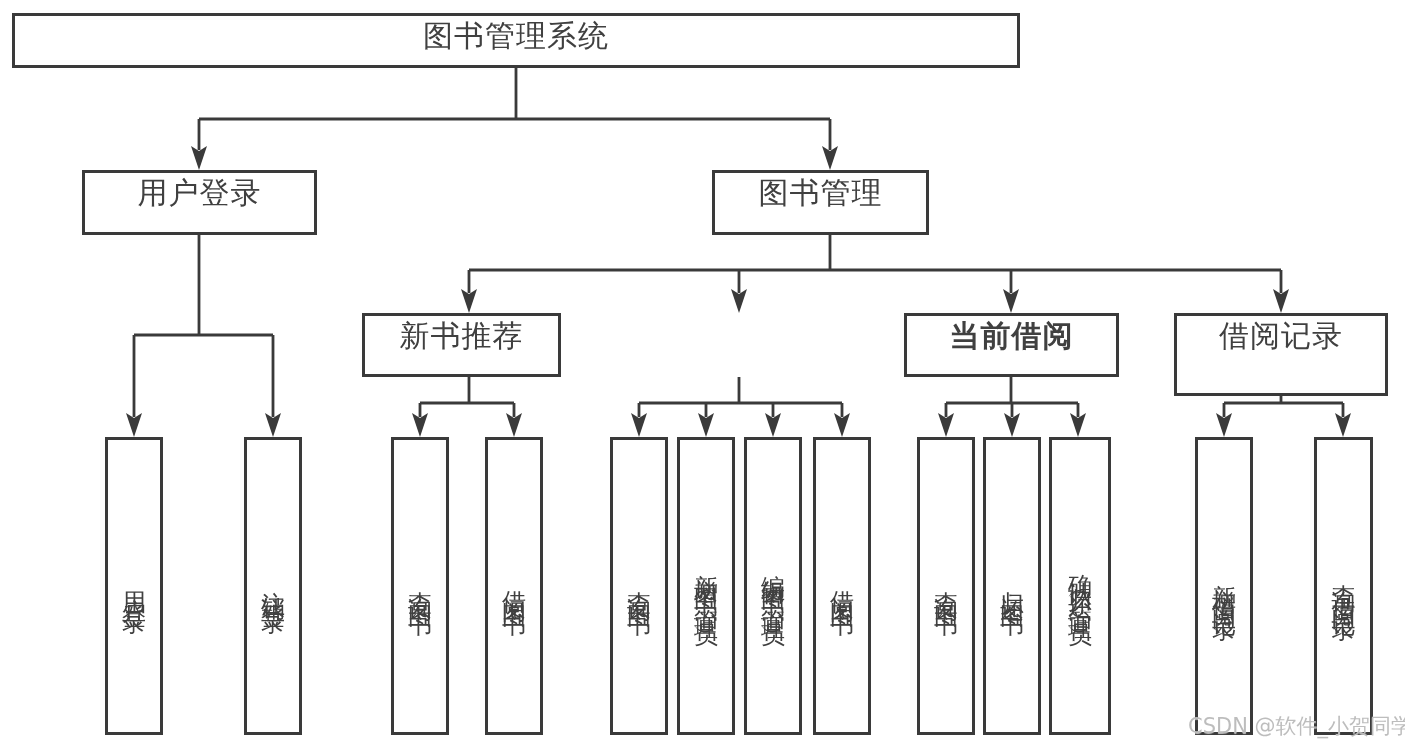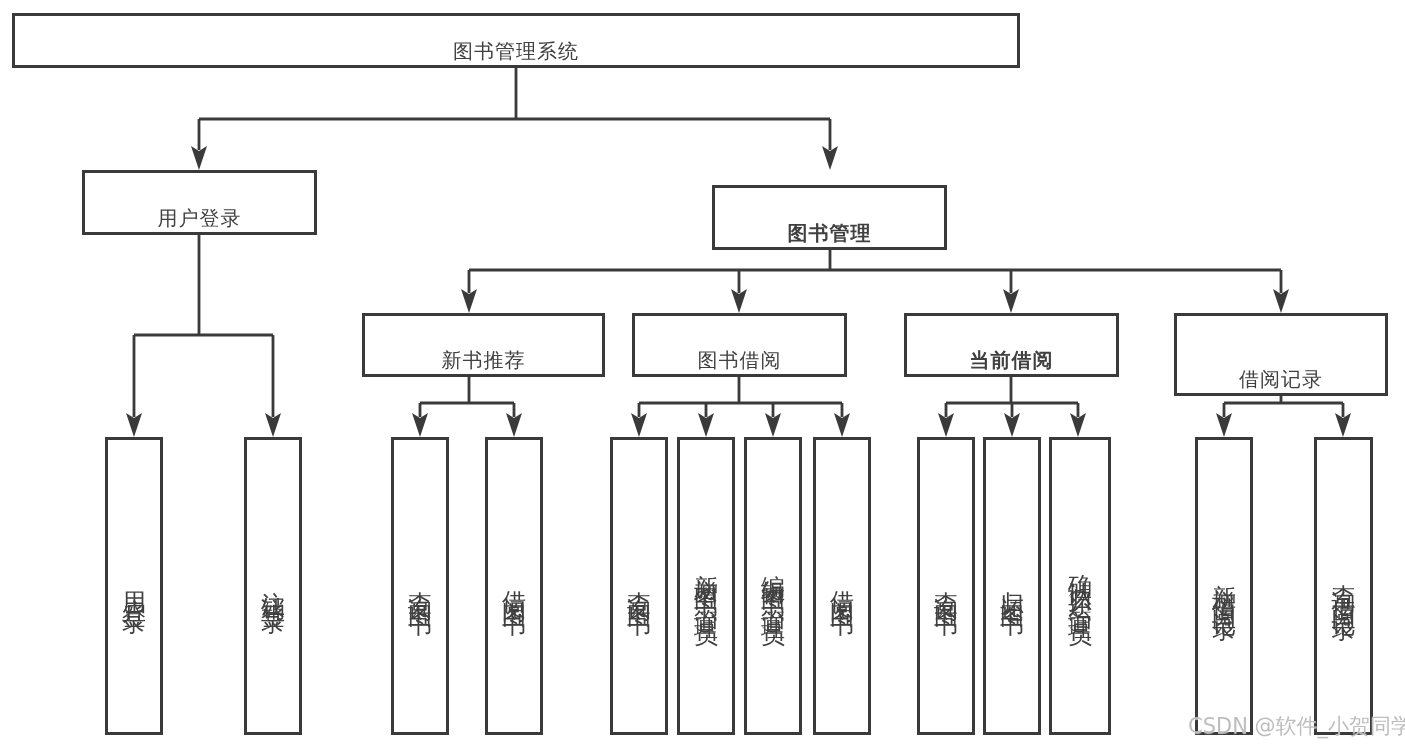--- a/index.html
+++ b/index.html
@@ -25,23 +25,23 @@
     left:0;top:0;
     width:1405px;height:747px;
   }
   .cl{stroke:var(--line);stroke-width:2.8;fill:none;}
   .ah{fill:var(--line);stroke:none;}
   .hnode{
     position:absolute;
     border:3px solid var(--line);
     background:var(--background);
     display:flex;
-    align-items:flex-end;
+    align-items:flex-start;
     justify-content:center;
-    font-size:20px;
+    font-size:30px;
     color:var(--text);
     letter-spacing:1px;
   }
   .leaf{
     position:absolute;
     top:437px;
     width:58px;
     height:298px;
     border:3px solid var(--line);
     background:var(--background);
@@ -123,29 +123,26 @@
     </g>
   </svg>
 
   <div class="hnode" style="left:12px;top:13px;width:1008px;height:55px;">
     <span>图书管理系统</span>
   </div>
 
   <div class="hnode" style="left:82px;top:170px;width:235px;height:65px;">
     <span>用户登录</span>
   </div>
-  <div class="hnode" style="left:712px;top:185px;width:235px;height:65px;font-weight:bold;">
+  <div class="hnode" style="left:712px;top:170px;width:217px;height:65px;">
     <span>图书管理</span>
   </div>
 
-  <div class="hnode" style="left:362px;top:313px;width:243px;height:64px;">
+  <div class="hnode" style="left:362px;top:313px;width:199px;height:64px;">
     <span>新书推荐</span>
-  </div>
-  <div class="hnode" style="left:632px;top:313px;width:215px;height:64px;">
-    <span>图书借阅</span>
   </div>
   <div class="hnode" style="left:904px;top:313px;width:215px;height:64px;font-weight:bold;">
     <span>当前借阅</span>
   </div>
   <div class="hnode" style="left:1174px;top:313px;width:214px;height:83px;">
     <span>借阅记录</span>
   </div>
 
   <div class="leaf" style="left:105px;">
     <span>用户登录</span>

